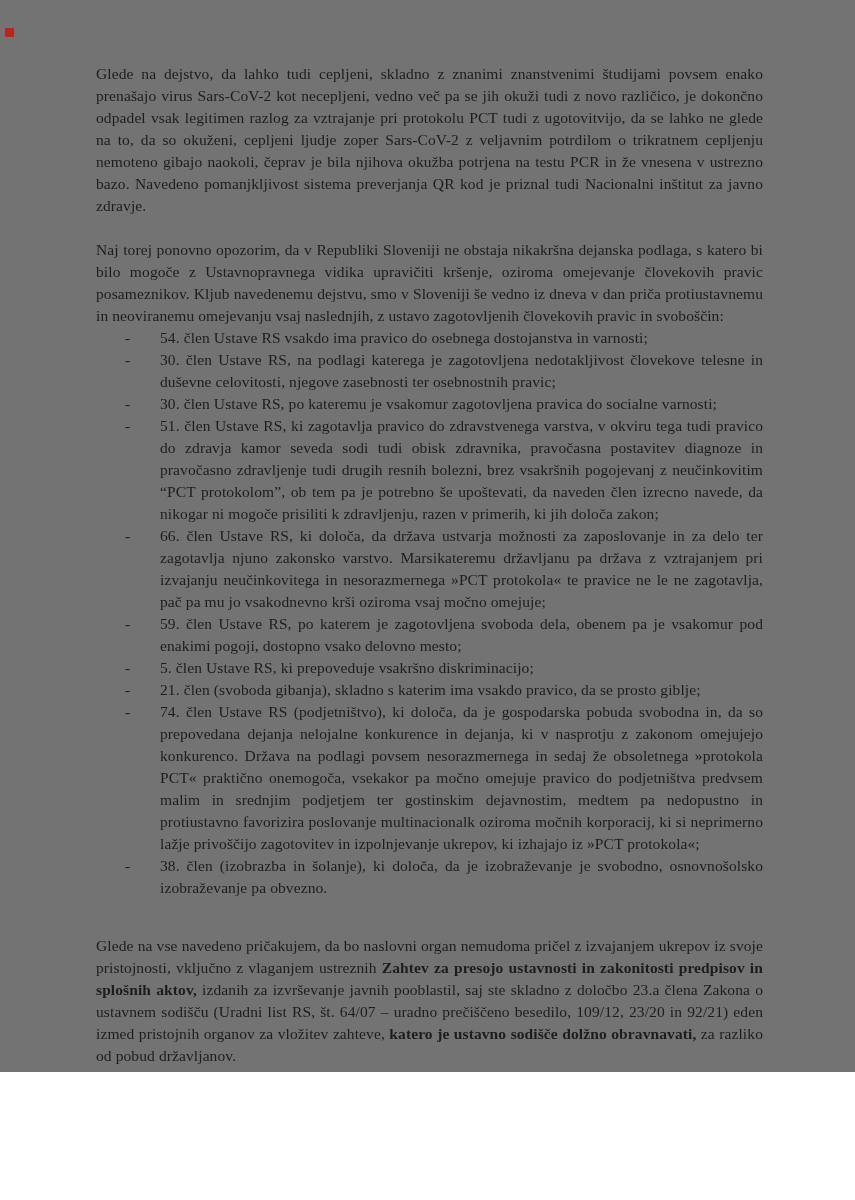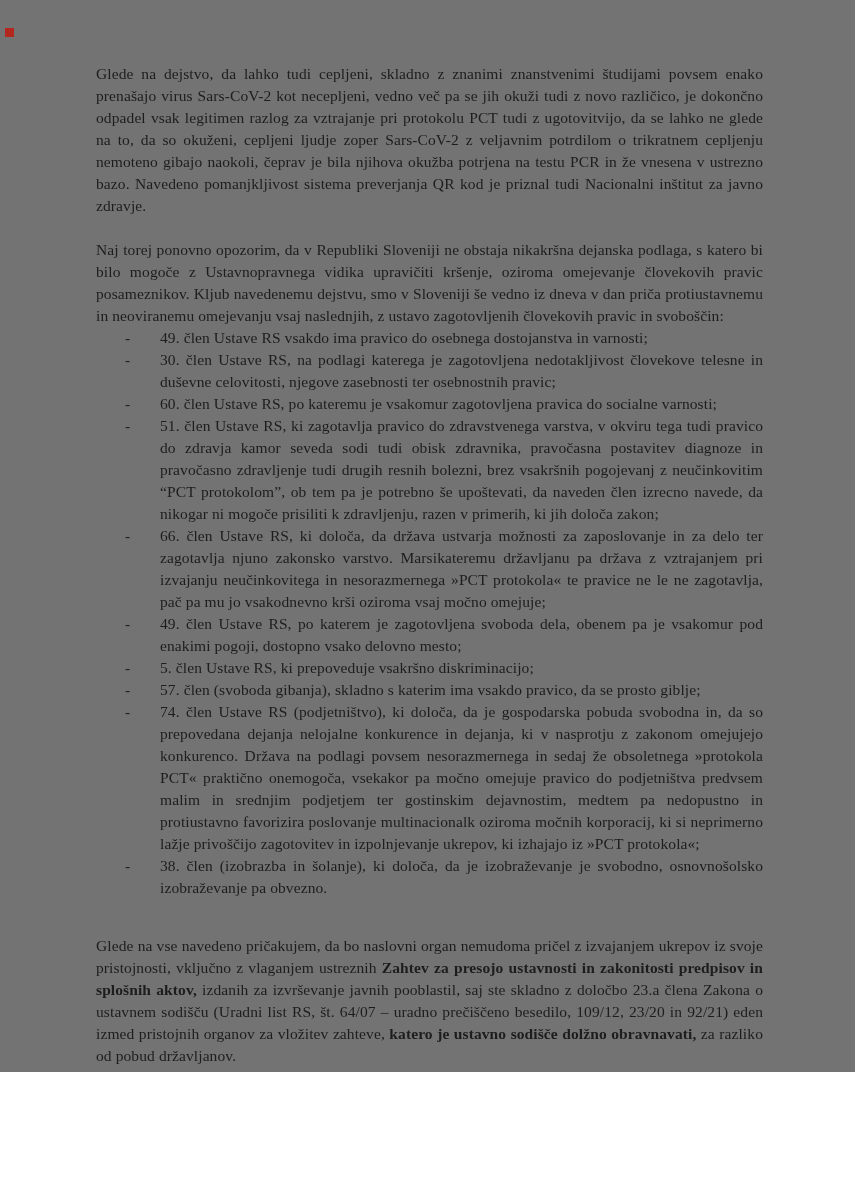--- a/index.html
+++ b/index.html
@@ -68,49 +68,49 @@
 
   <div class="doc">
 
     <p>Glede na dejstvo, da lahko tudi cepljeni, skladno z znanimi znanstvenimi študijami povsem enako prenašajo virus Sars-CoV-2 kot necepljeni, vedno več pa se jih okuži tudi z novo različico, je dokončno odpadel vsak legitimen razlog za vztrajanje pri protokolu PCT tudi z ugotovitvijo, da se lahko ne glede na to, da so okuženi, cepljeni ljudje zoper Sars-CoV-2 z veljavnim potrdilom o trikratnem cepljenju nemoteno gibajo naokoli, čeprav je bila njihova okužba potrjena na testu PCR in že vnesena v ustrezno bazo. Navedeno pomanjkljivost sistema preverjanja QR kod je priznal tudi Nacionalni inštitut za javno zdravje.</p>
 
     <p class="para-gap">Naj torej ponovno opozorim, da v Republiki Sloveniji ne obstaja nikakršna dejanska podlaga, s katero bi bilo mogoče z Ustavnopravnega vidika upravičiti kršenje, oziroma omejevanje človekovih pravic posameznikov. Kljub navedenemu dejstvu, smo v Sloveniji še vedno iz dneva v dan priča protiustavnemu in neoviranemu omejevanju vsaj naslednjih, z ustavo zagotovljenih človekovih pravic in svoboščin:</p>
 
     <ul class="const-list">
       <li>
         <span class="dash">-</span>
-        <span class="txt">49. člen Ustave RS vsakdo ima pravico do osebnega dostojanstva in varnosti;</span>
+        <span class="txt">54. člen Ustave RS vsakdo ima pravico do osebnega dostojanstva in varnosti;</span>
       </li>
       <li>
         <span class="dash">-</span>
         <span class="txt">30. člen Ustave RS, na podlagi katerega je zagotovljena nedotakljivost človekove telesne in duševne celovitosti, njegove zasebnosti ter osebnostnih pravic;</span>
       </li>
       <li>
         <span class="dash">-</span>
-        <span class="txt">60. člen Ustave RS, po kateremu je vsakomur zagotovljena pravica do socialne varnosti;</span>
+        <span class="txt">30. člen Ustave RS, po kateremu je vsakomur zagotovljena pravica do socialne varnosti;</span>
       </li>
       <li>
         <span class="dash">-</span>
         <span class="txt">51. člen Ustave RS, ki zagotavlja pravico do zdravstvenega varstva, v okviru tega tudi pravico do zdravja kamor seveda sodi tudi obisk zdravnika, pravočasna postavitev diagnoze in pravočasno zdravljenje tudi drugih resnih bolezni, brez vsakršnih pogojevanj z neučinkovitim “PCT protokolom”, ob tem pa je potrebno še upoštevati, da naveden člen izrecno navede, da nikogar ni mogoče prisiliti k zdravljenju, razen v primerih, ki jih določa zakon;</span>
       </li>
       <li>
         <span class="dash">-</span>
         <span class="txt">66. člen Ustave RS, ki določa, da država ustvarja možnosti za zaposlovanje in za delo ter zagotavlja njuno zakonsko varstvo. Marsikateremu državljanu pa država z vztrajanjem pri izvajanju neučinkovitega in nesorazmernega »PCT protokola« te pravice ne le ne zagotavlja, pač pa mu jo vsakodnevno krši oziroma vsaj močno omejuje;</span>
       </li>
       <li>
         <span class="dash">-</span>
-        <span class="txt">49. člen Ustave RS, po katerem je zagotovljena svoboda dela, obenem pa je vsakomur pod enakimi pogoji, dostopno vsako delovno mesto;</span>
+        <span class="txt">59. člen Ustave RS, po katerem je zagotovljena svoboda dela, obenem pa je vsakomur pod enakimi pogoji, dostopno vsako delovno mesto;</span>
       </li>
       <li>
         <span class="dash">-</span>
         <span class="txt">5. člen Ustave RS, ki prepoveduje vsakršno diskriminacijo;</span>
       </li>
       <li>
         <span class="dash">-</span>
-        <span class="txt">57. člen (svoboda gibanja), skladno s katerim ima vsakdo pravico, da se prosto giblje;</span>
+        <span class="txt">21. člen (svoboda gibanja), skladno s katerim ima vsakdo pravico, da se prosto giblje;</span>
       </li>
       <li>
         <span class="dash">-</span>
         <span class="txt">74. člen Ustave RS (podjetništvo), ki določa, da je gospodarska pobuda svobodna in, da so prepovedana dejanja nelojalne konkurence in dejanja, ki v nasprotju z zakonom omejujejo konkurenco. Država na podlagi povsem nesorazmernega in sedaj že obsoletnega »protokola PCT« praktično onemogoča, vsekakor pa močno omejuje pravico do podjetništva predvsem malim in srednjim podjetjem ter gostinskim dejavnostim, medtem pa nedopustno in protiustavno favorizira poslovanje multinacionalk oziroma močnih korporacij, ki si neprimerno lažje privoščijo zagotovitev in izpolnjevanje ukrepov, ki izhajajo iz »PCT protokola«;</span>
       </li>
       <li>
         <span class="dash">-</span>
         <span class="txt">38. člen (izobrazba in šolanje), ki določa, da je izobraževanje je svobodno, osnovnošolsko izobraževanje pa obvezno.</span>
       </li>
     </ul>

